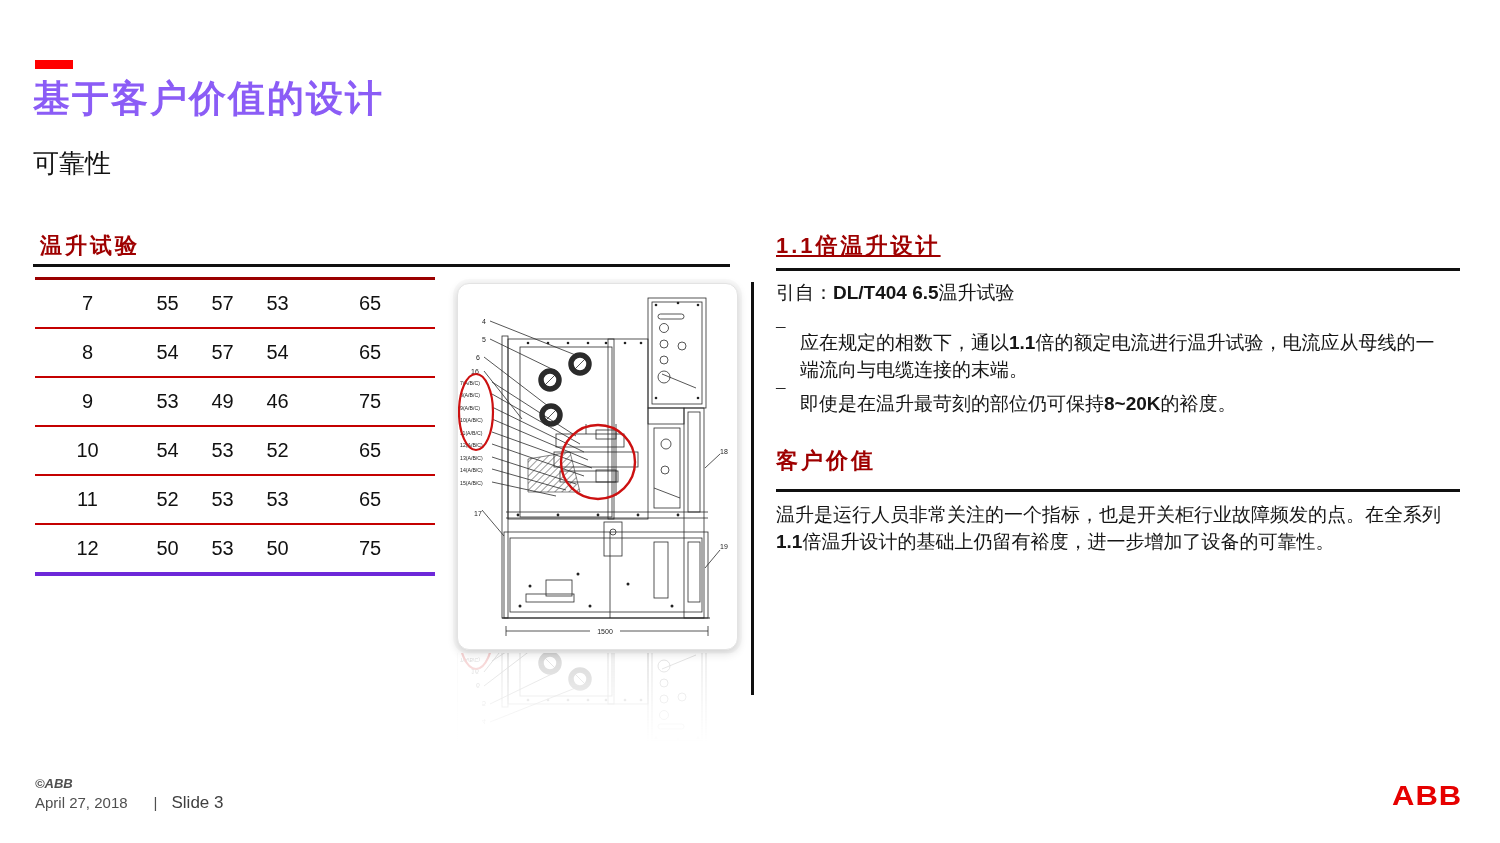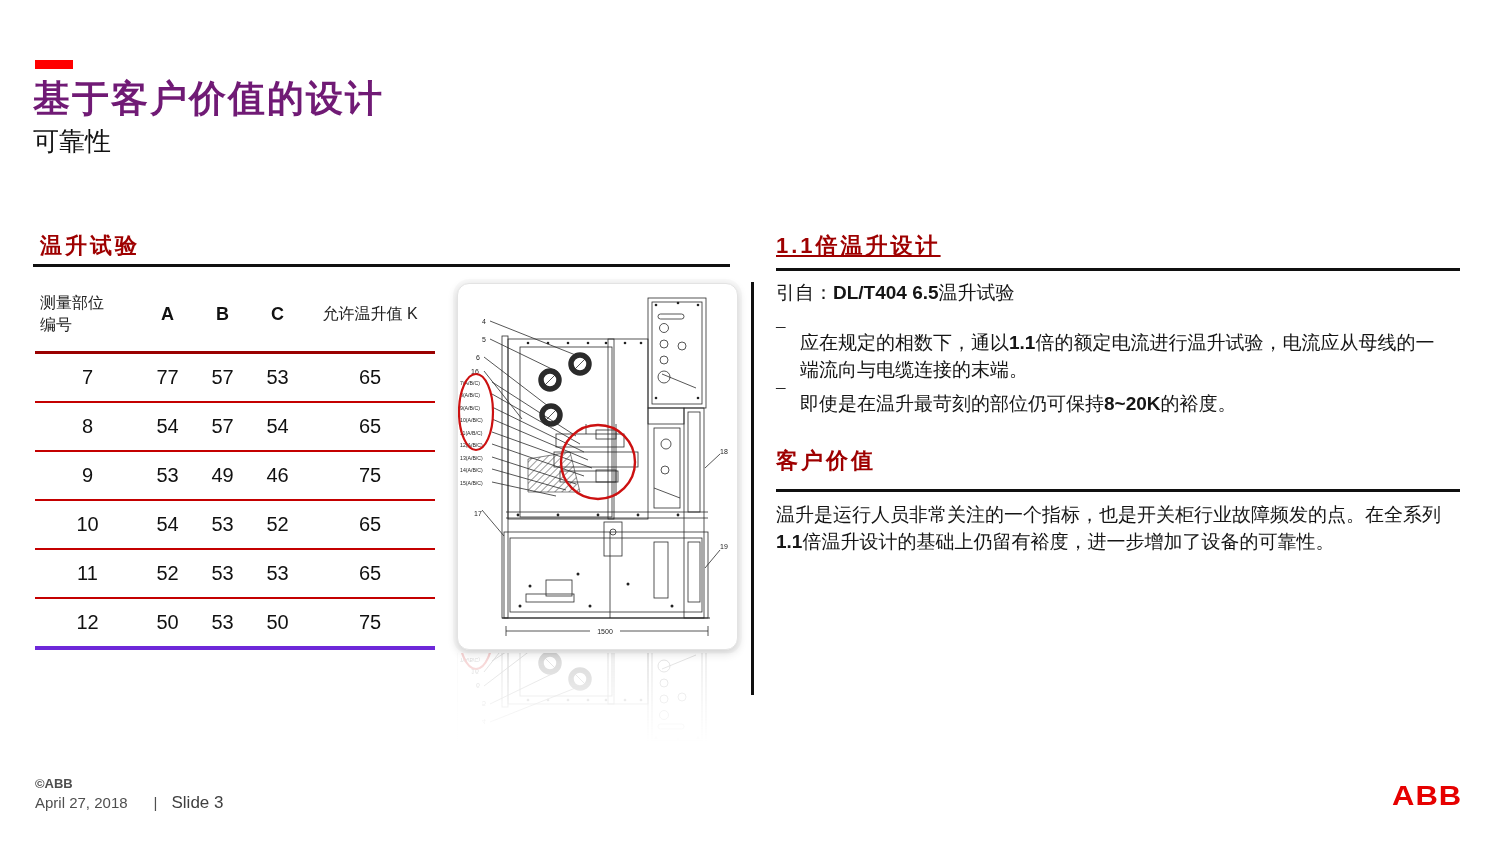--- a/index.html
+++ b/index.html
@@ -6,22 +6,22 @@
   body{
     width:1500px;height:843px;position:relative;overflow:hidden;
     background:#ffffff;
     font-family:"Liberation Sans","DejaVu Sans",sans-serif;
     color:#1a1a1a;
   }
   .serif{font-family:"Liberation Serif","DejaVu Serif",serif;}
 
   
   .brand-dash{position:absolute;left:35px;top:60px;width:38px;height:9px;background:#ff0000;}
-  .page-title{position:absolute;left:33px;top:74px;font-size:37px;font-weight:bold;letter-spacing:2px;color:#701a75;}
-  .page-subtitle{position:absolute;left:33px;top:124px;font-size:26px;color:#111;}
+  .page-title{position:absolute;left:33px;top:74px;font-size:37px;font-weight:bold;letter-spacing:2px;color:#8b5cf6;}
+  .page-subtitle{position:absolute;left:33px;top:146px;font-size:26px;color:#111;}
 
   
   .sec-title{font-size:22px;font-weight:bold;color:#9e0000;letter-spacing:3px;}
   .rule-black{position:absolute;height:3px;background:#101010;}
 
   
   .left-sec-title{position:absolute;left:40px;top:231px;}
   .tbl{position:absolute;left:35px;top:277px;width:400px;}
   .t-grid{display:grid;grid-template-columns:105px 55px 55px 55px 130px;align-items:center;}
   .t-head{height:74px;}
@@ -56,21 +56,21 @@
   
   .right-col{position:absolute;left:776px;top:231px;width:684px;}
   .rc-abs{position:absolute;left:0;}
   .body-text{font-family:"Liberation Serif","DejaVu Serif",serif;font-size:19px;line-height:27px;color:#151515;}
   .seg-b{font-family:Liberation Sans, sans-serif;font-weight:bold;}
   .bullet-row{display:flex;}
   .bullet-dash{width:24px;flex:none;font-family:"Liberation Serif","DejaVu Serif",serif;font-size:19px;line-height:27px;}
   .bullet-body{width:652px;margin-top:17px;}
 
   
-  .ft-copy{position:absolute;left:35px;top:776px;font-size:13px;font-weight:bold;color:#4f4f4f;}
+  .ft-copy{position:absolute;left:35px;top:776px;font-size:13px;font-weight:bold;color:#4f4f4f;font-style:italic;}
   .ft-line{position:absolute;left:35px;top:793px;font-size:15px;color:#4f4f4f;}
   .ft-sep{margin:0 14px 0 26px;color:#4f4f4f;}
   .ft-slide{font-size:17px;color:#3f3f3f;}
   .abb-logo{
     position:absolute;left:1392px;top:779px;
     font-size:31px;font-weight:800;letter-spacing:1px;color:#e60000;
     font-family:"Liberation Sans","DejaVu Sans",sans-serif;
     transform:scaleY(0.92);transform-origin:top left;
   }
 
@@ -80,34 +80,24 @@
 <body>
 
 <div class="brand-dash"></div>
 <div class="page-title serif">基于客户价值的设计</div>
 <div class="page-subtitle serif">可靠性</div>
 
 <div class="sec-title left-sec-title">温升试验</div>
 <div class="rule-black" style="left:33px;top:264px;width:697px;"></div>
 
 <div class="tbl">
-  <div class="t-grid t-head">
-    <div class="part">
-      <div>测量部位</div>
-      <div>编号</div>
-    </div>
-    <div class="ph">A</div>
-    <div class="ph">B</div>
-    <div class="ph">C</div>
-    <div class="allow">允许温升值 K</div>
-  </div>
   <div class="t-body">
   <div class="t-grid t-row">
     <div class="c">7</div>
-    <div class="c">77</div>
+    <div class="c">55</div>
     <div class="c">57</div>
     <div class="c">53</div>
     <div class="c">65</div>
   </div>
 
   <div class="t-grid t-row">
     <div class="c">8</div>
     <div class="c">54</div>
     <div class="c">57</div>
     <div class="c">54</div>

